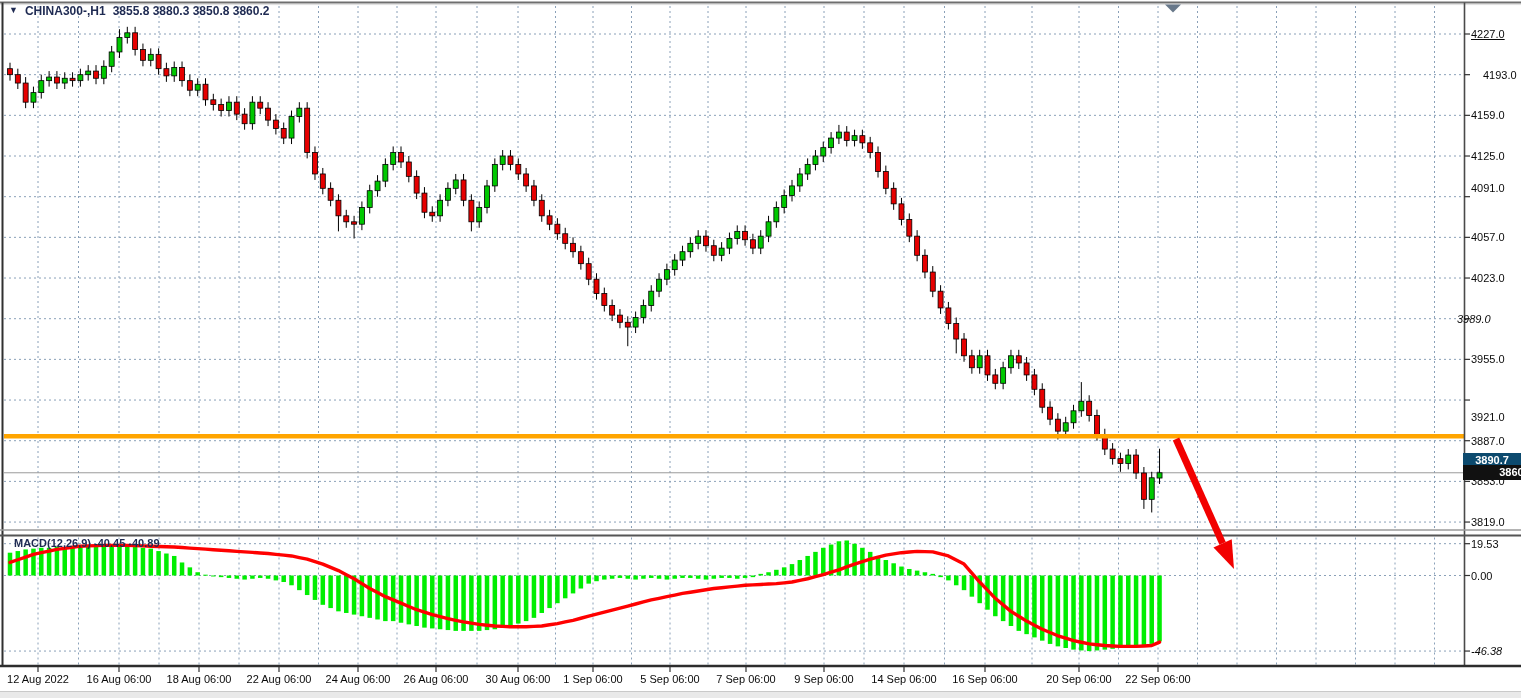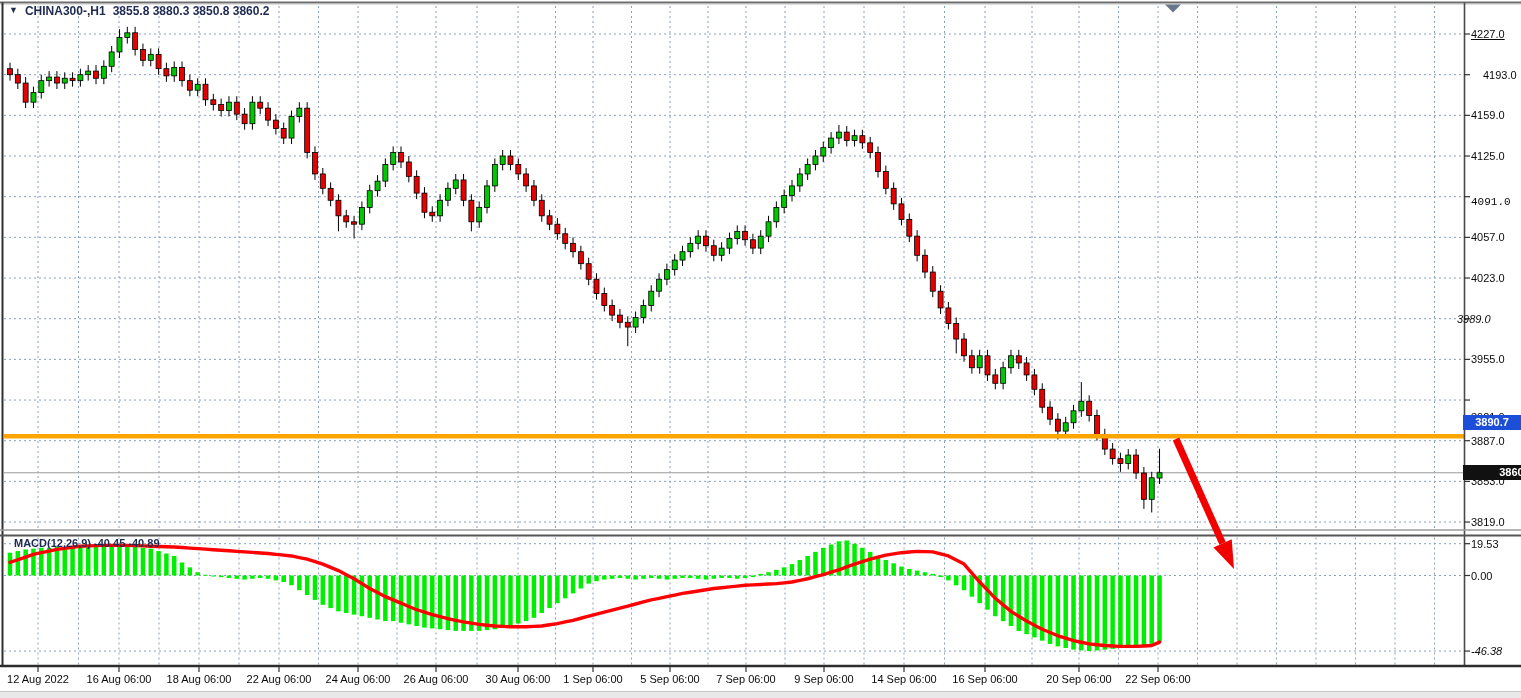--- a/index.html
+++ b/index.html
@@ -629,21 +629,21 @@
     <div class="macd-info">
       <span>MACD(12,26,9)</span>
       <span>-40.45 -40.89</span>
     </div>
 
     <div id="price-axis">
         <div class="axis-label" style="left: 1471px; top: 27px; text-decoration: underline;">4227.0</div>
         <div class="axis-label" style="left: 1471px; top: 67.6708px; margin-left: 12px;">4193.0</div>
         <div class="axis-label" style="left: 1471px; top: 108.342px;">4159.0</div>
         <div class="axis-label" style="left: 1471px; top: 149.012px;">4125.0</div>
-        <div class="axis-label" style="left: 1471px; top: 195px; font-family: Liberation Mono, monospace;">4091.0</div>
+        <div class="axis-label" style="left: 1471px; top: 181px;">4091.0</div>
         <div class="axis-label" style="left: 1471px; top: 230.354px;">4057.0</div>
         <div class="axis-label" style="left: 1471px; top: 271.025px;">4023.0</div>
         <div class="axis-label" style="left: 1457px; top: 311.696px; font-style: italic;">3989.0</div>
         <div class="axis-label" style="left: 1471px; top: 352.366px;">3955.0</div>
         <div class="axis-label" style="left: 1471px; top: 393.037px; margin-top: 17px;">3921.0</div>
         <div class="axis-label" style="left: 1471px; top: 433.708px;">3887.0</div>
         <div class="axis-label" style="left: 1471px; top: 474.379px;">3853.0</div>
         <div class="axis-label" style="left: 1471px; top: 515.05px;">3819.0</div>
       </div>
     <div id="macd-axis">
@@ -662,18 +662,18 @@
         <div class="axis-label time-label" style="left: 593px; top: 672px;">1 Sep 06:00</div>
         <div class="axis-label time-label" style="left: 670px; top: 672px;">5 Sep 06:00</div>
         <div class="axis-label time-label" style="left: 746px; top: 672px;">7 Sep 06:00</div>
         <div class="axis-label time-label" style="left: 824px; top: 672px;">9 Sep 06:00</div>
         <div class="axis-label time-label" style="left: 904px; top: 672px;">14 Sep 06:00</div>
         <div class="axis-label time-label" style="left: 985px; top: 672px;">16 Sep 06:00</div>
         <div class="axis-label time-label" style="left: 1079px; top: 672px;">20 Sep 06:00</div>
         <div class="axis-label time-label" style="left: 1158px; top: 672px;">22 Sep 06:00</div>
       </div>
 
-    <div class="price-tag" id="resistance-tag" style="top: 415px; background: #1d4ed8;">3890.7</div>
+    <div class="price-tag" id="resistance-tag" style="top: 453px; background: #0c4a6e;">3890.7</div>
     <div class="price-tag" id="bid-tag" style="top: 465.266px; background: rgb(17, 17, 17); padding-left: 24px;">3860.2</div>
 
     <div class="bottom-strip"></div>
   </div>
 </div>
 
 </body></html>

